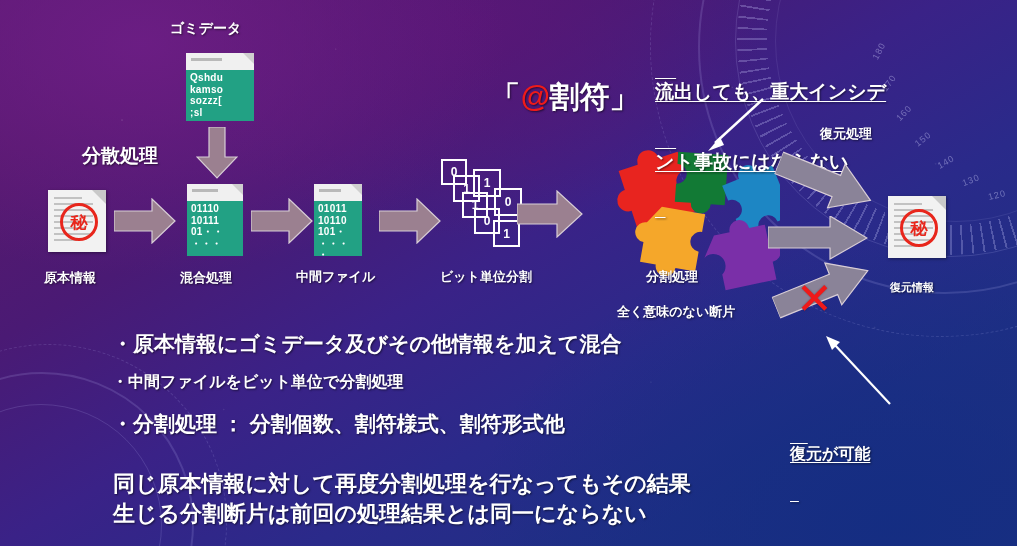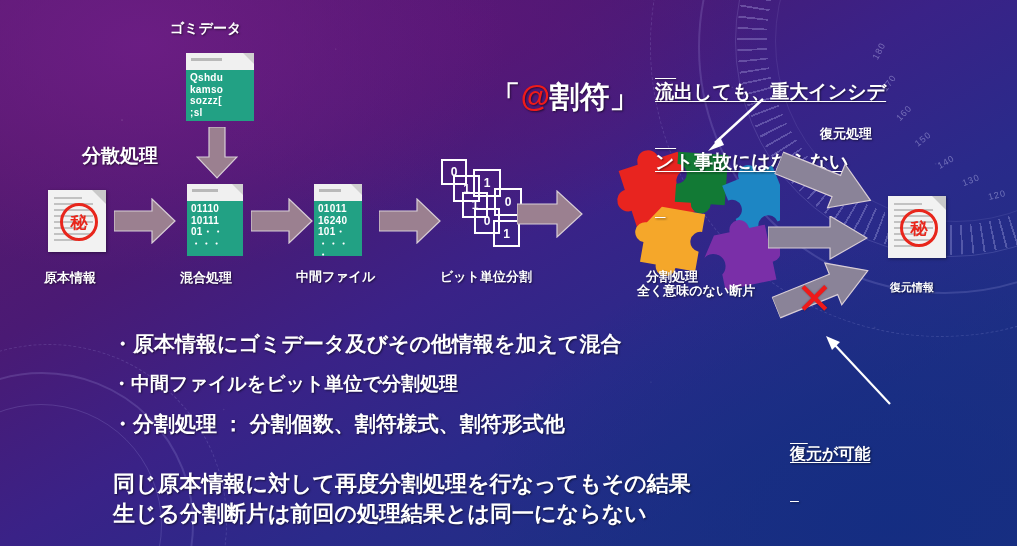--- a/index.html
+++ b/index.html
@@ -181,21 +181,21 @@
   </div>
 
   <div class="gdoc" style="left:314px;top:184px;width:48px;height:72px;">
     <div class="side"></div>
     <div class="top">
       <i></i>
       <div class="fold"></div>
     </div>
     <div class="body" style="padding-top:2px;">
       <span>01011</span>
-      <span>16240</span>
+      <span>10110</span>
       <span>101・</span>
       <span>・・・</span>
       <span>・</span>
     </div>
   </div>
   <div class="txt shadow" style="left:296px;top:269px;font-size:13px;">中間ファイル</div>
 
   <div class="arrow" style="left:379px;top:198px;">
     <svg width="62" height="46" viewBox="0 0 62 46">
       <polygon points="0,13 38,13 38,1 61,23 38,45 38,33 0,33" fill="#9b8090" stroke="#d8cdd6" stroke-width="1.2"></polygon>
@@ -237,21 +237,21 @@
       <g transform="translate(34,62) rotate(10 40 40)">
         <path d="M18,8 h44 v18 a10,10 0 1 0 0,20 v20 h-20 a10,10 0 1 1 -20,0 h-16 v-20 a10,10 0 1 1 0,-20 z" fill="#f5a72a"></path>
       </g>
 
       <g transform="translate(98,72) rotate(-12 40 40)">
         <path d="M16,18 h16 a10,10 0 1 1 20,0 h16 v18 a10,10 0 1 1 0,20 v18 h-52 v-16 a10,10 0 1 0 -14,-20 z" fill="#7a2fa8"></path>
       </g>
     </svg>
   </div>
   <div class="txt shadow" style="left:646px;top:269px;font-size:13px;">分割処理</div>
-  <div class="txt shadow" style="left:617px;top:283px;font-size:13px;margin-left:20px;">全く意味のない断片</div>
+  <div class="txt shadow" style="left:617px;top:304px;font-size:13px;">全く意味のない断片</div>
 
   <div class="txt shadow underline" style="left:655px;top:34px;font-size:19px;">
     <div>流出しても、重大インシデ</div>
     <div>ント事故にはならない</div>
   </div>
   <svg style="position:absolute;left:700px;top:95px;" width="70" height="60" viewBox="0 0 70 60">
     <line x1="63" y1="4" x2="15" y2="48" stroke="#ffffff" stroke-width="2.4"></line>
     <polygon points="8,56 20,42 24,50" fill="#ffffff"></polygon>
   </svg>
 
@@ -294,19 +294,19 @@
 
   <svg style="position:absolute;left:820px;top:330px;" width="80" height="80" viewBox="0 0 80 80">
     <line x1="70" y1="74" x2="14" y2="14" stroke="#ffffff" stroke-width="2.2"></line>
     <polygon points="6,6 20,12 12,20" fill="#ffffff"></polygon>
   </svg>
   <div class="txt shadow underline" style="left:790px;top:405px;font-size:16px;">
     <div>復元が可能</div>
   </div>
 
   <div class="txt shadow" style="left:112px;top:331px;font-size:21px;">・原本情報にゴミデータ及びその他情報を加えて混合</div>
-  <div class="txt shadow" style="left:112px;top:372px;font-size:19px;">・中間ファイルをビット単位で分割処理</div>
+  <div class="txt shadow" style="left:112px;top:372px;font-size:16px;">・中間ファイルをビット単位で分割処理</div>
   <div class="txt shadow" style="left:112px;top:411px;font-size:21px;">・分割処理 ： 分割個数、割符様式、割符形式他</div>
 
   <div class="txt shadow" style="left:113px;top:471px;font-size:22px;">同じ原本情報に対して再度分割処理を行なってもその結果</div>
   <div class="txt shadow" style="left:113px;top:501px;font-size:22px;">生じる分割断片は前回の処理結果とは同一にならない</div>
 
 </div>
 
 </body></html>

